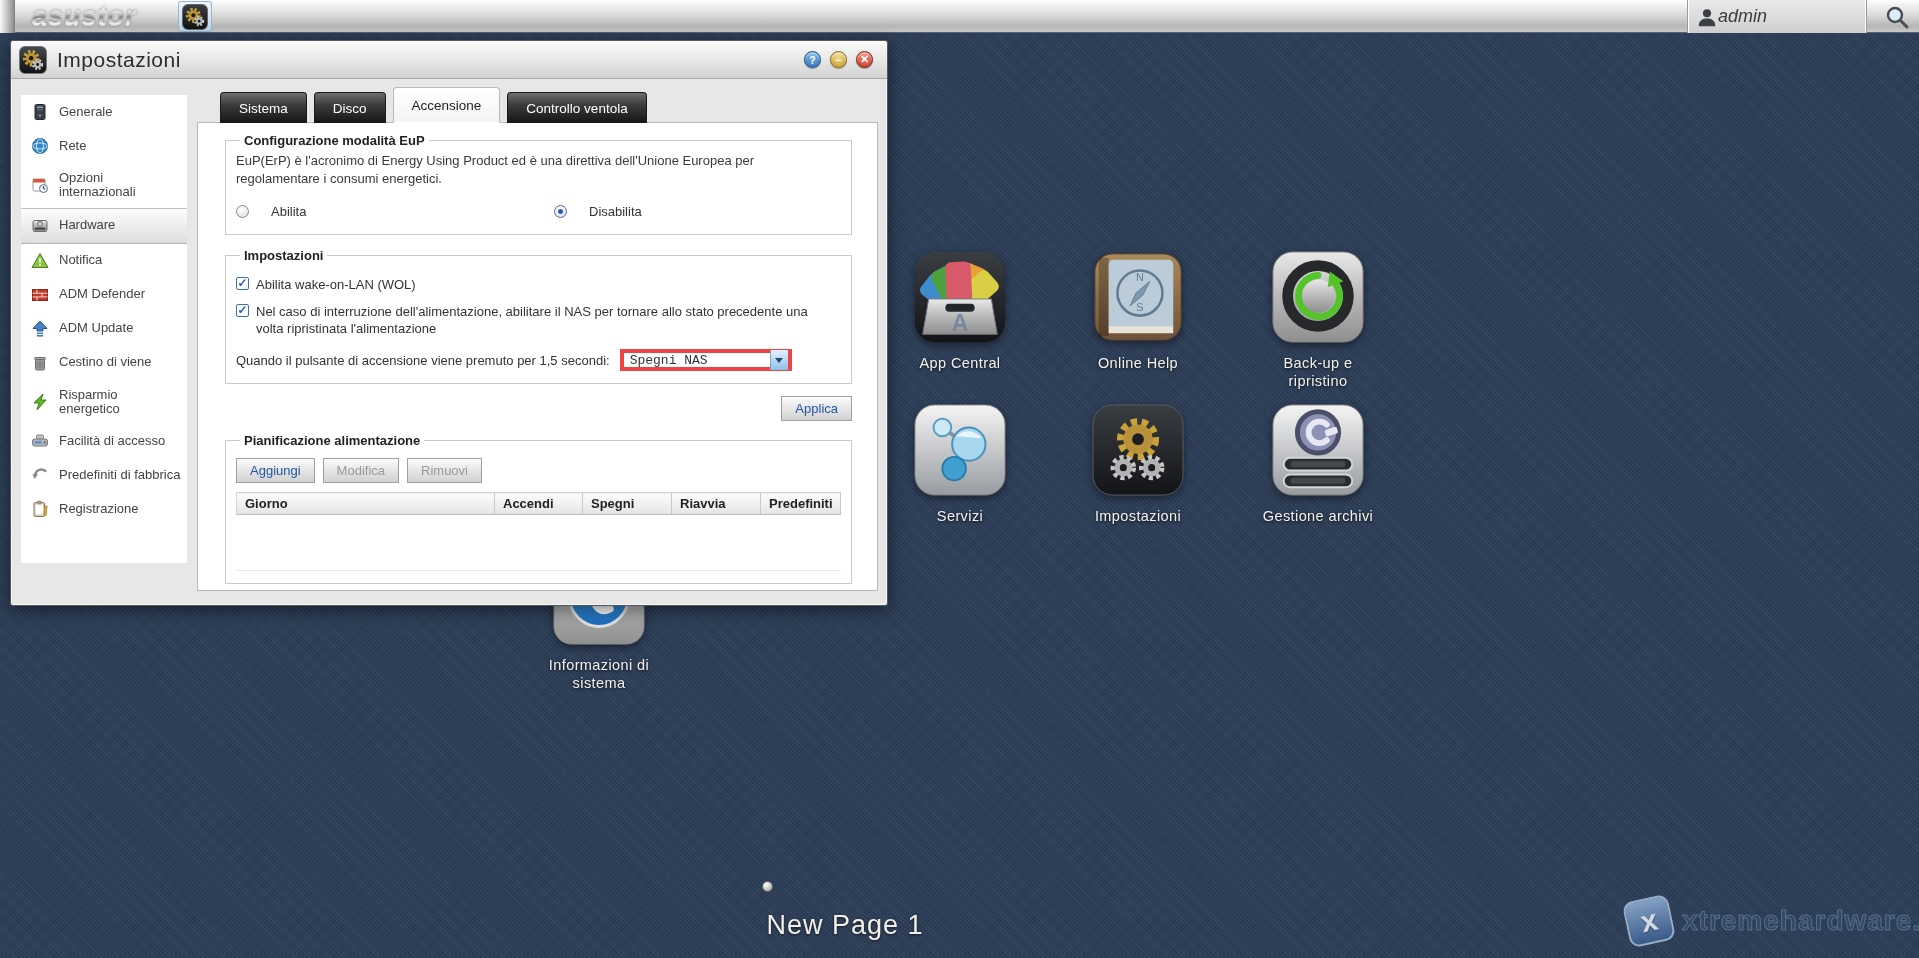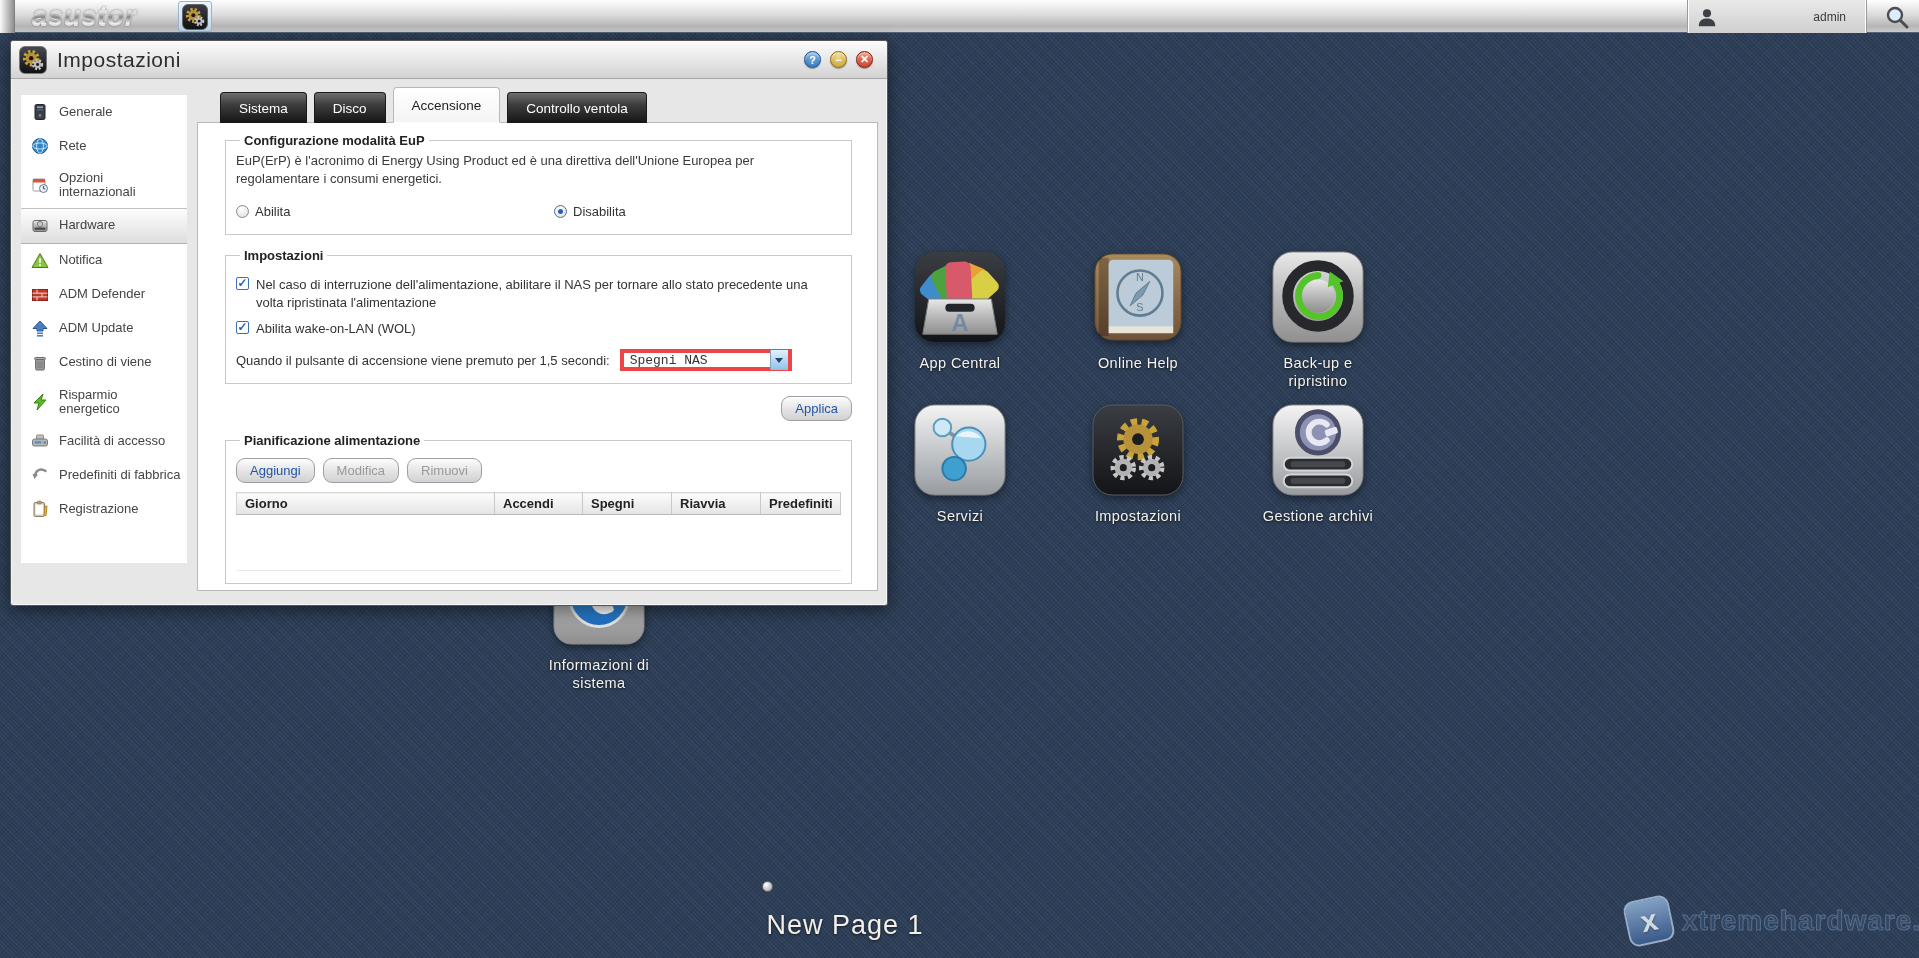--- a/index.html
+++ b/index.html
@@ -43,21 +43,21 @@
     display:flex; align-items:center; justify-content:center;
   }
   .user-chip {
     position:absolute; right:52px; top:0; width:180px; height:33px;
     background:linear-gradient(#e9e9e9,#cfcfcf);
     border-left:1px solid #9a9a9a; border-right:1px solid #9a9a9a;
     box-shadow:inset 1px 0 0 #fff, inset -1px 0 0 #fff;
     display:flex; align-items:center; cursor:pointer;
   }
   .user-chip svg { margin-left:8px; }
-  .user-chip .uname { flex:1; text-align:right; font-size:12px; color:#3a3a3a; padding-right:20px; }
+  .user-chip .uname { flex:1; text-align:left; font-size:18px; color:#3a3a3a; padding-right:20px;font-style:italic; }
   .search-btn { position:absolute; right:6px; top:3px; width:30px; height:28px; cursor:pointer; }
 
   
   .win {
     position:absolute; left:10px; top:40px; width:878px; height:566px;
     background:#e7e7e7; border:1px solid #505archive0; border:1px solid #54575b; border-radius:3px;
     box-shadow:0 4px 18px rgba(0,0,0,0.5), inset 0 0 0 1px rgba(255,255,255,0.6);
     z-index:10;
   }
   .titlebar {
@@ -112,21 +112,21 @@
 
   
   .panel {
     position:absolute; left:186px; top:81px; width:681px; height:469px;
     background:#fff; border:1px solid #b9b9b9; z-index:2;
   }
   fieldset { border:1px solid #c9c9c9; margin:10px 25px 0 27px; padding:4px 10px 12px 10px; }
   legend { font-weight:bold; color:#222; padding:0 4px; margin-left:4px; }
   .desc { line-height:1.4; color:#3a3a3a; }
   .radio-row { position:relative; margin-top:16px; height:18px; }
-  .radio-opt { position:absolute; top:0; display:flex; align-items:center; gap:6px; cursor:pointer; }
+  .radio-opt { position:absolute; top:0; display:flex; align-items:center; gap:22px; cursor:pointer; }
   .radio-opt.r2 { left:318px; }
   .rdo {
     width:13px; height:13px; border-radius:50%; border:1px solid #8a8a8a;
     background:radial-gradient(circle at 40% 30%, #fff, #dcdcdc); position:relative;
   }
   .rdo.on { border-color:#4a6fa5; }
   .rdo.on::after {
     content:""; position:absolute; left:3px; top:3px; width:5px; height:5px;
     border-radius:50%; background:#2a5db8;
   }
@@ -144,21 +144,21 @@
   .selbox .val { flex:1; padding-left:6px; }
   .selbox .arr {
     width:18px; height:20px; border-left:1px solid #86a0b8;
     background:linear-gradient(#e2f1fd,#8fc0ea); display:flex; align-items:center; justify-content:center;
   }
   .selbox .arr::after { content:""; border:4px solid transparent; border-top:5px solid #23476b; margin-top:5px; }
   .apply-row { text-align:right; margin:12px 25px 0 0; }
   .btn {
     display:inline-block; padding:4px 13px; font-size:13px;
     background:linear-gradient(#fdfdfd,#e3e3e3 55%,#d2d2d2);
-    border:1px solid #9aa0a6; border-radius:9px; cursor:pointer;
+    border:1px solid #9aa0a6; border-radius:0; cursor:pointer;
   }
   .btn.blue { color:#2455a4; }
   .btn.disabled { color:#9a9a9a; cursor:default; }
   .btn-row { margin:6px 0 0 0; display:flex; gap:8px; }
   table.sched { width:100%; margin-top:9px; border-collapse:collapse; table-layout:fixed; }
   table.sched th {
     background:linear-gradient(#fcfcfc,#e4e4e4);
     border-right:1px solid #c9c9c9; border-bottom:1px solid #bcbcbc; border-top:1px solid #d5d5d5;
     text-align:left; padding:3px 8px; font-size:13px; color:#222;
   }
@@ -502,25 +502,25 @@
           <span class="rdo on"></span>
           <span>Disabilita</span>
         </label>
       </div>
     </fieldset>
 
     <fieldset style="margin-top:13px;">
       <legend>Impostazioni</legend>
       <label class="cb-row">
         <span class="cbx"></span>
-        <span style="max-width:560px;">Nel caso di interruzione dell'alimentazione, abilitare il NAS per tornare allo stato precedente una volta ripristinata l'alimentazione</span>
+        <span>Abilita wake-on-LAN (WOL)</span>
       </label>
       <label class="cb-row">
         <span class="cbx"></span>
-        <span>Abilita wake-on-LAN (WOL)</span>
+        <span style="max-width:560px;">Nel caso di interruzione dell'alimentazione, abilitare il NAS per tornare allo stato precedente una volta ripristinata l'alimentazione</span>
       </label>
       <div class="sel-row">
         <span>Quando il pulsante di accensione viene premuto per 1,5 secondi:</span>
         <div class="selbox">
           <span class="val">Spegni NAS</span>
           <span class="arr"></span>
         </div>
       </div>
     </fieldset>
 

